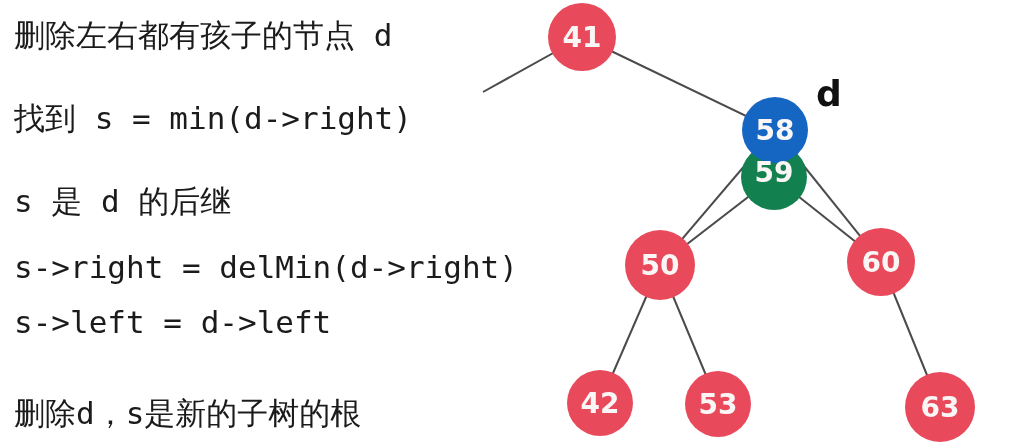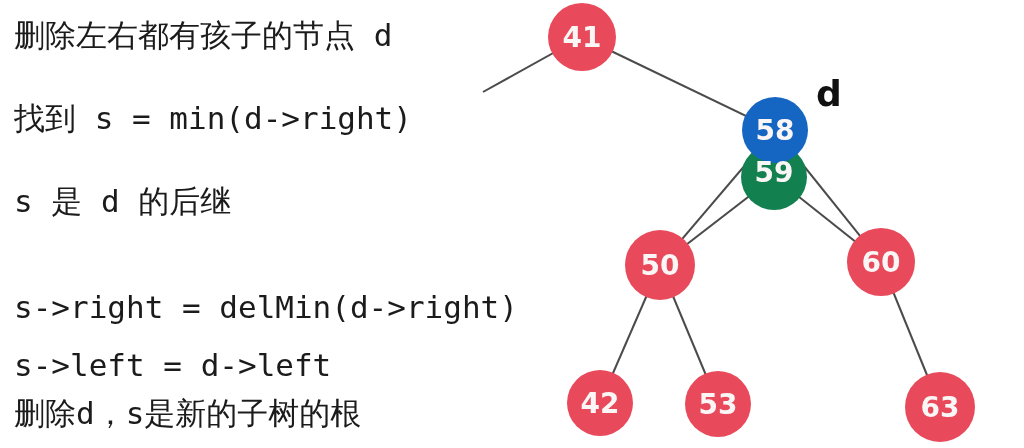--- a/index.html
+++ b/index.html
@@ -25,22 +25,22 @@
     color: #1b1b1b;
     font-family: "DejaVu Sans Mono", "Liberation Mono", "DejaVu Sans", monospace;
     font-size: 31px;
     font-weight: 500;
     letter-spacing: 0px;
     line-height: 1.15;
   }
   .note-line.l1 { top: 18px; }
   .note-line.l2 { top: 101px; }
   .note-line.l3 { top: 184px; }
-  .note-line.l4 { top: 250px; margin-top: 40px; }
-  .note-line.l5 { top: 305px; margin-top: 43px; }
+  .note-line.l4 { top: 250px; }
+  .note-line.l5 { top: 305px; }
   .note-line.l6 { top: 368px; margin-top: 28px; }
   .tree-svg {
     position: absolute;
     left: 0; top: 0;
     width: 1024px;
     height: 448px;
   }
   .edge { stroke-width: 2; fill: none; }
   .node-num {
     font-family: "DejaVu Sans", "Liberation Sans", sans-serif;

